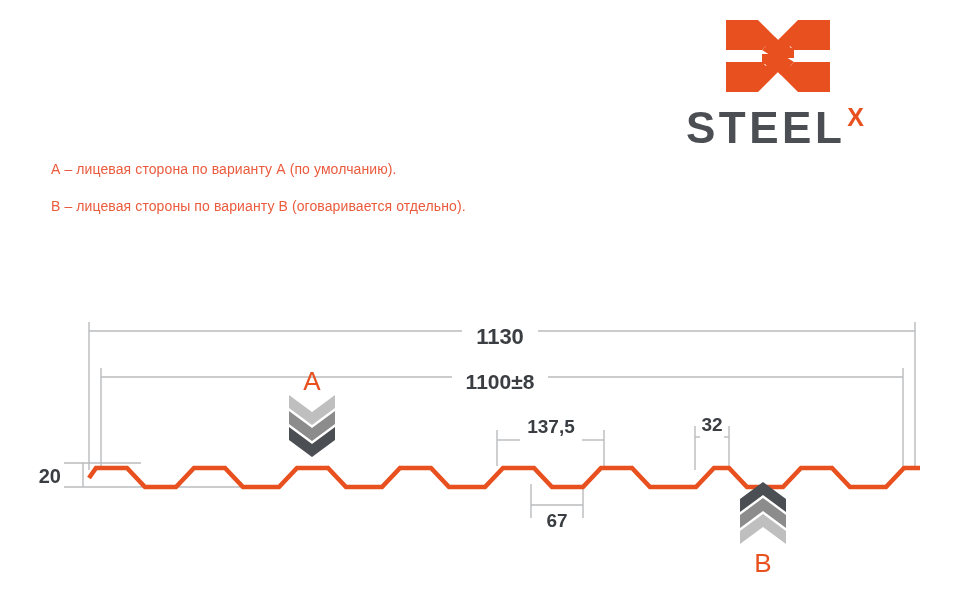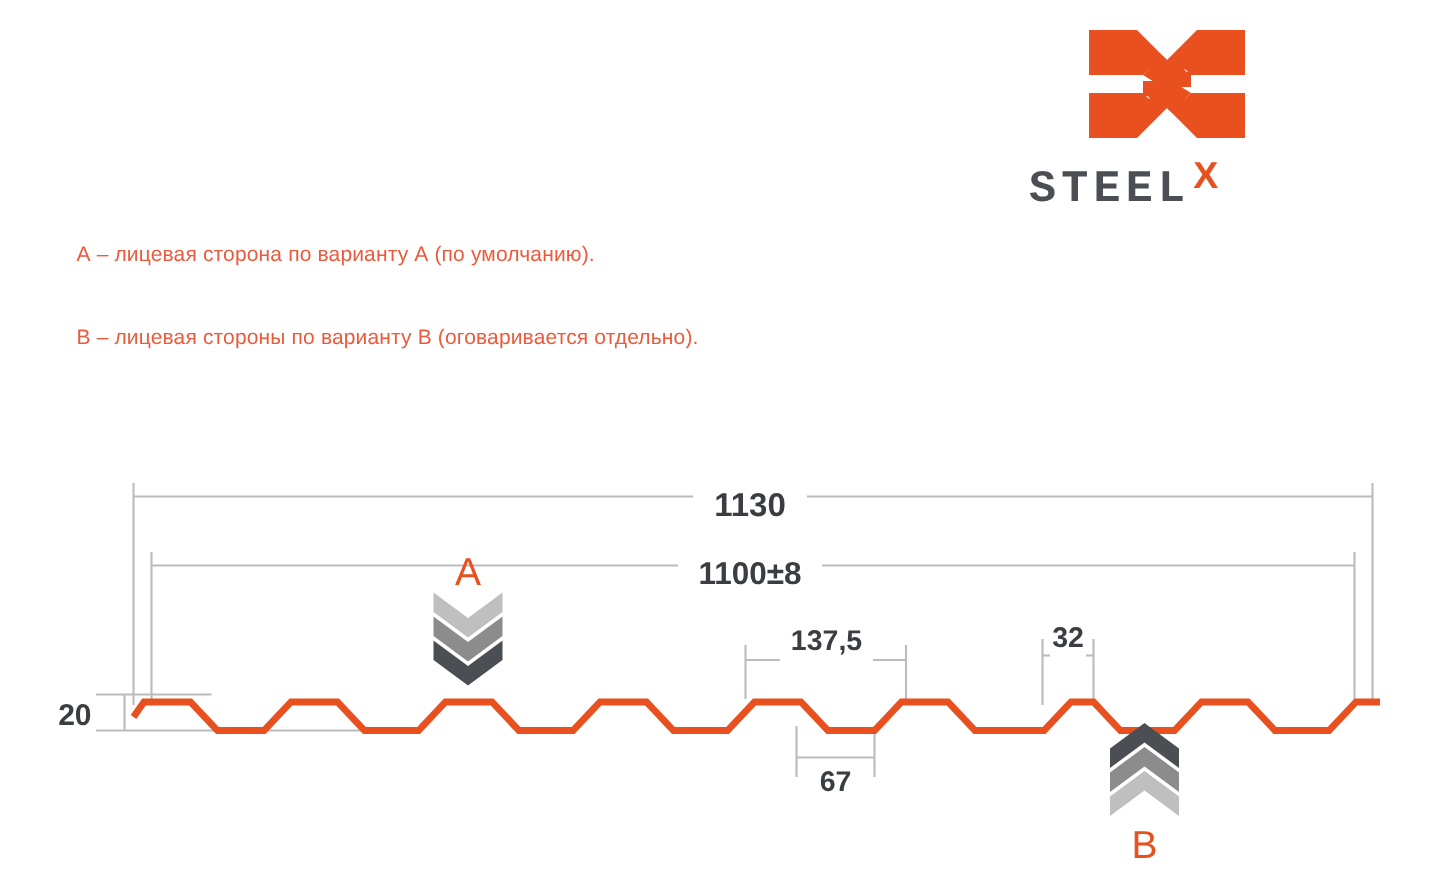--- a/index.html
+++ b/index.html
@@ -35,22 +35,22 @@
     position: absolute;
     left: 0px;
     top: 92px;
     width: 220px;
     height: 42px;
     display: flex;
     align-items: flex-start;
     justify-content: flex-start;
   }
   #logo-steel-text {
-    font-family: Liberation Mono, monospace;
-    font-size: 30px;
+    font-family: Liberation Sans, sans-serif;
+    font-size: 44px;
     font-weight: 700;
     letter-spacing: 3.5px;
     color: #4b4e53;
     line-height: 43px;
   }
   #logo-x-text {
     font-family: "Liberation Sans", sans-serif;
     font-size: 25px;
     font-weight: 700;
     color: #e8511f;
@@ -64,21 +64,21 @@
     position: absolute;
     left: 51px;
     font-family: "Liberation Sans", sans-serif;
     font-size: 14px;
     font-weight: 400;
     color: #ea5b3d;
     white-space: nowrap;
     letter-spacing: 0.1px;
   }
   #caption-a { top: 161px; }
-  #caption-b { top: 216px; }
+  #caption-b { top: 198px; }
 
   
   #drawing {
     position: absolute;
     left: 0;
     top: 0;
     width: 970px;
     height: 597px;
   }
   .dim-text {

